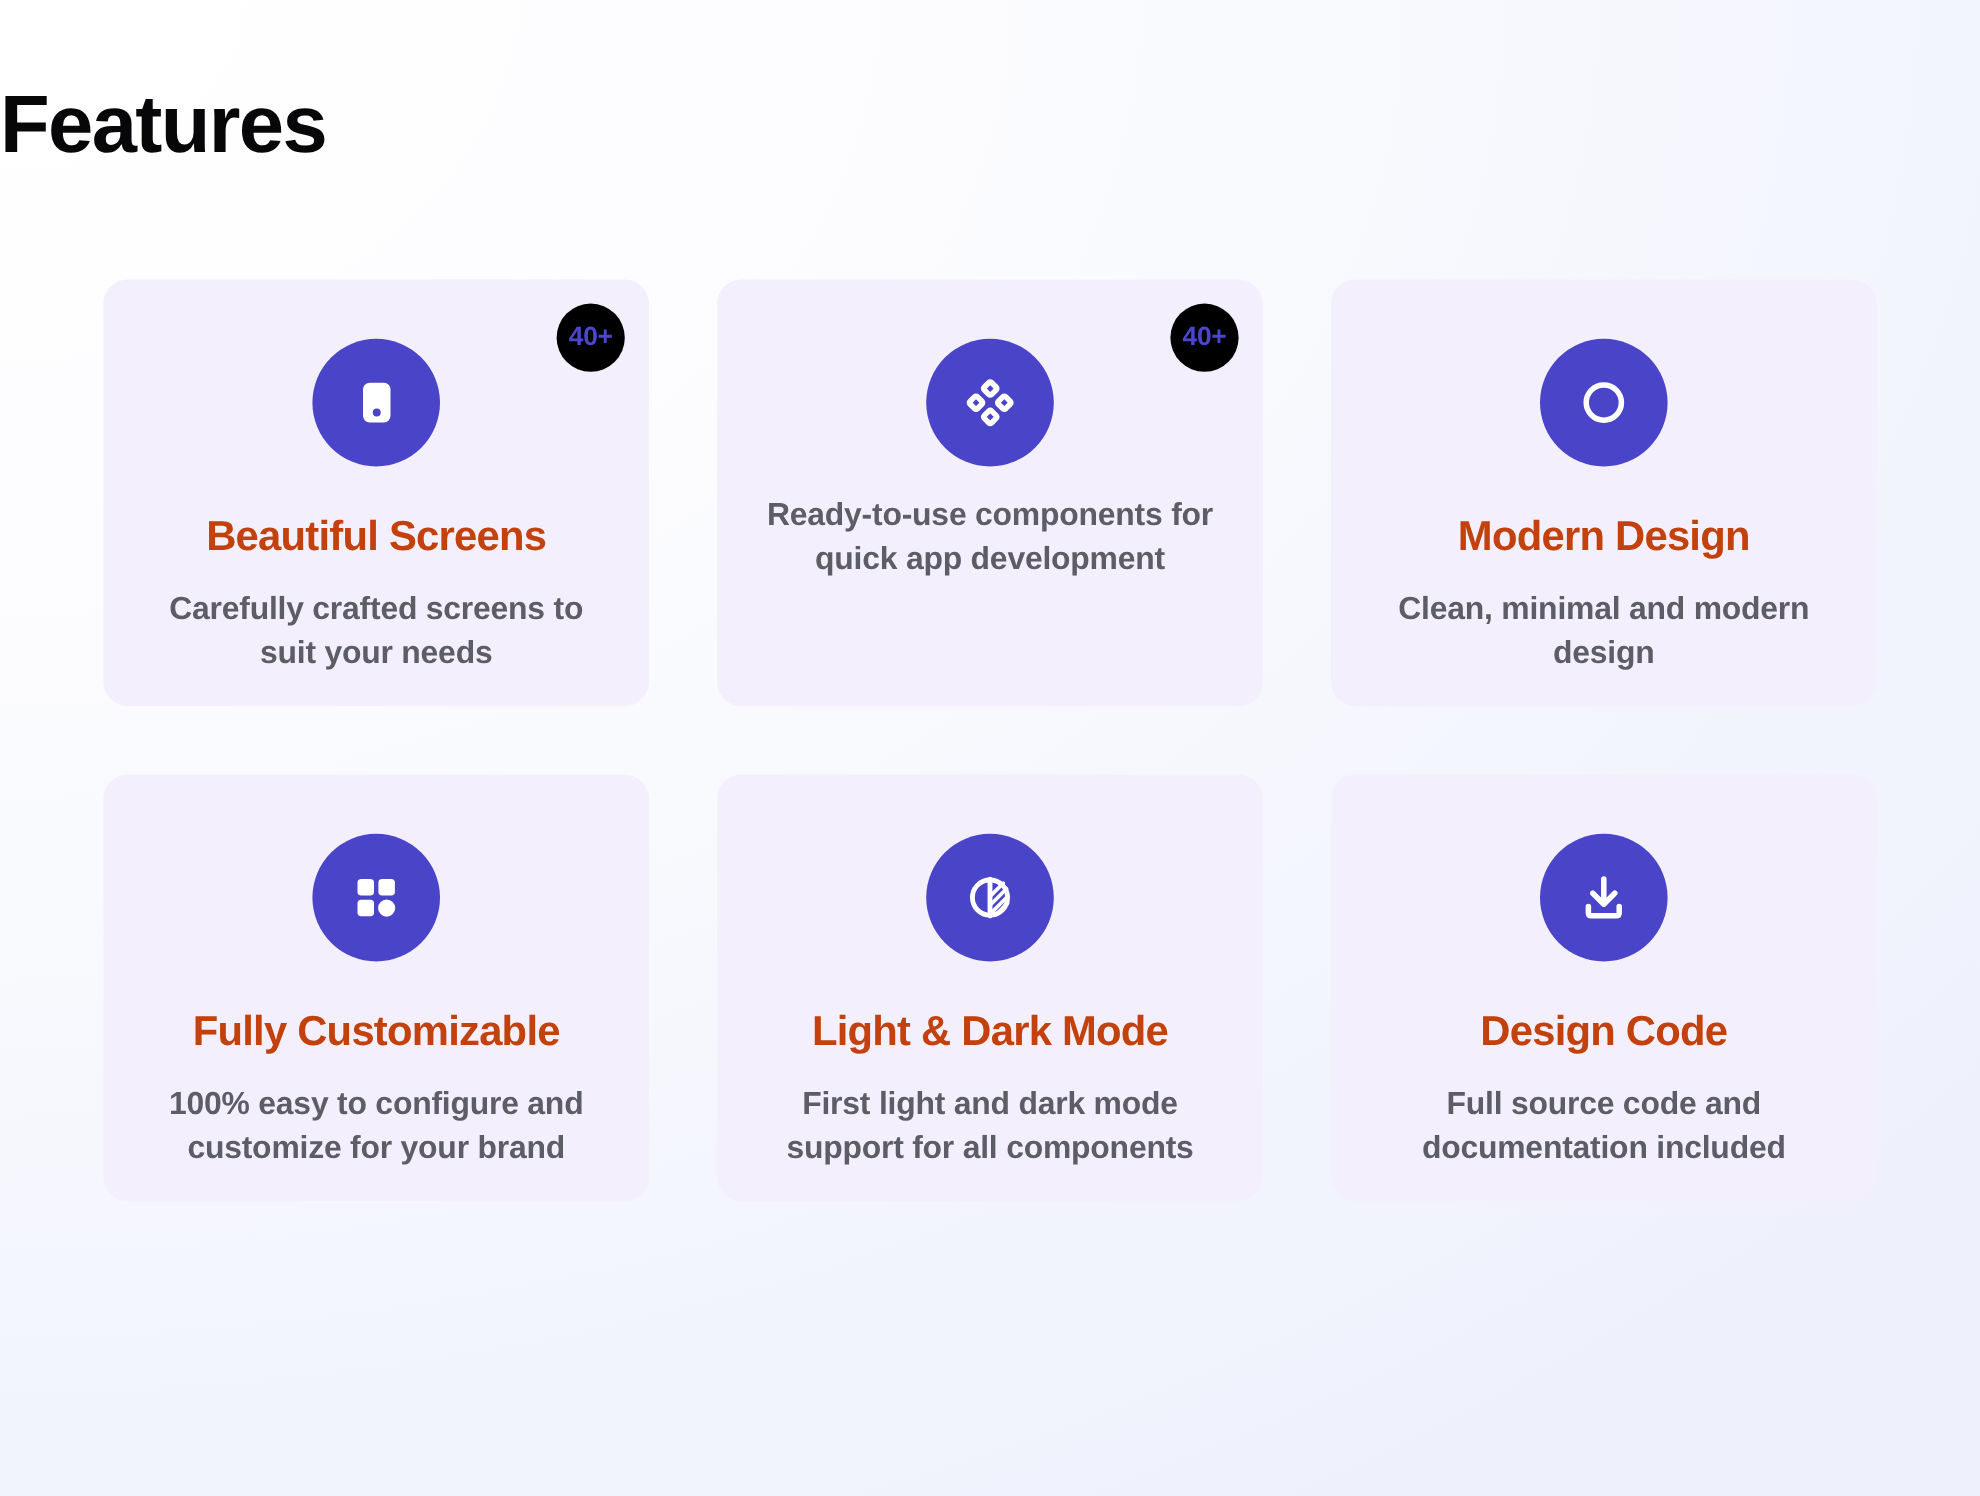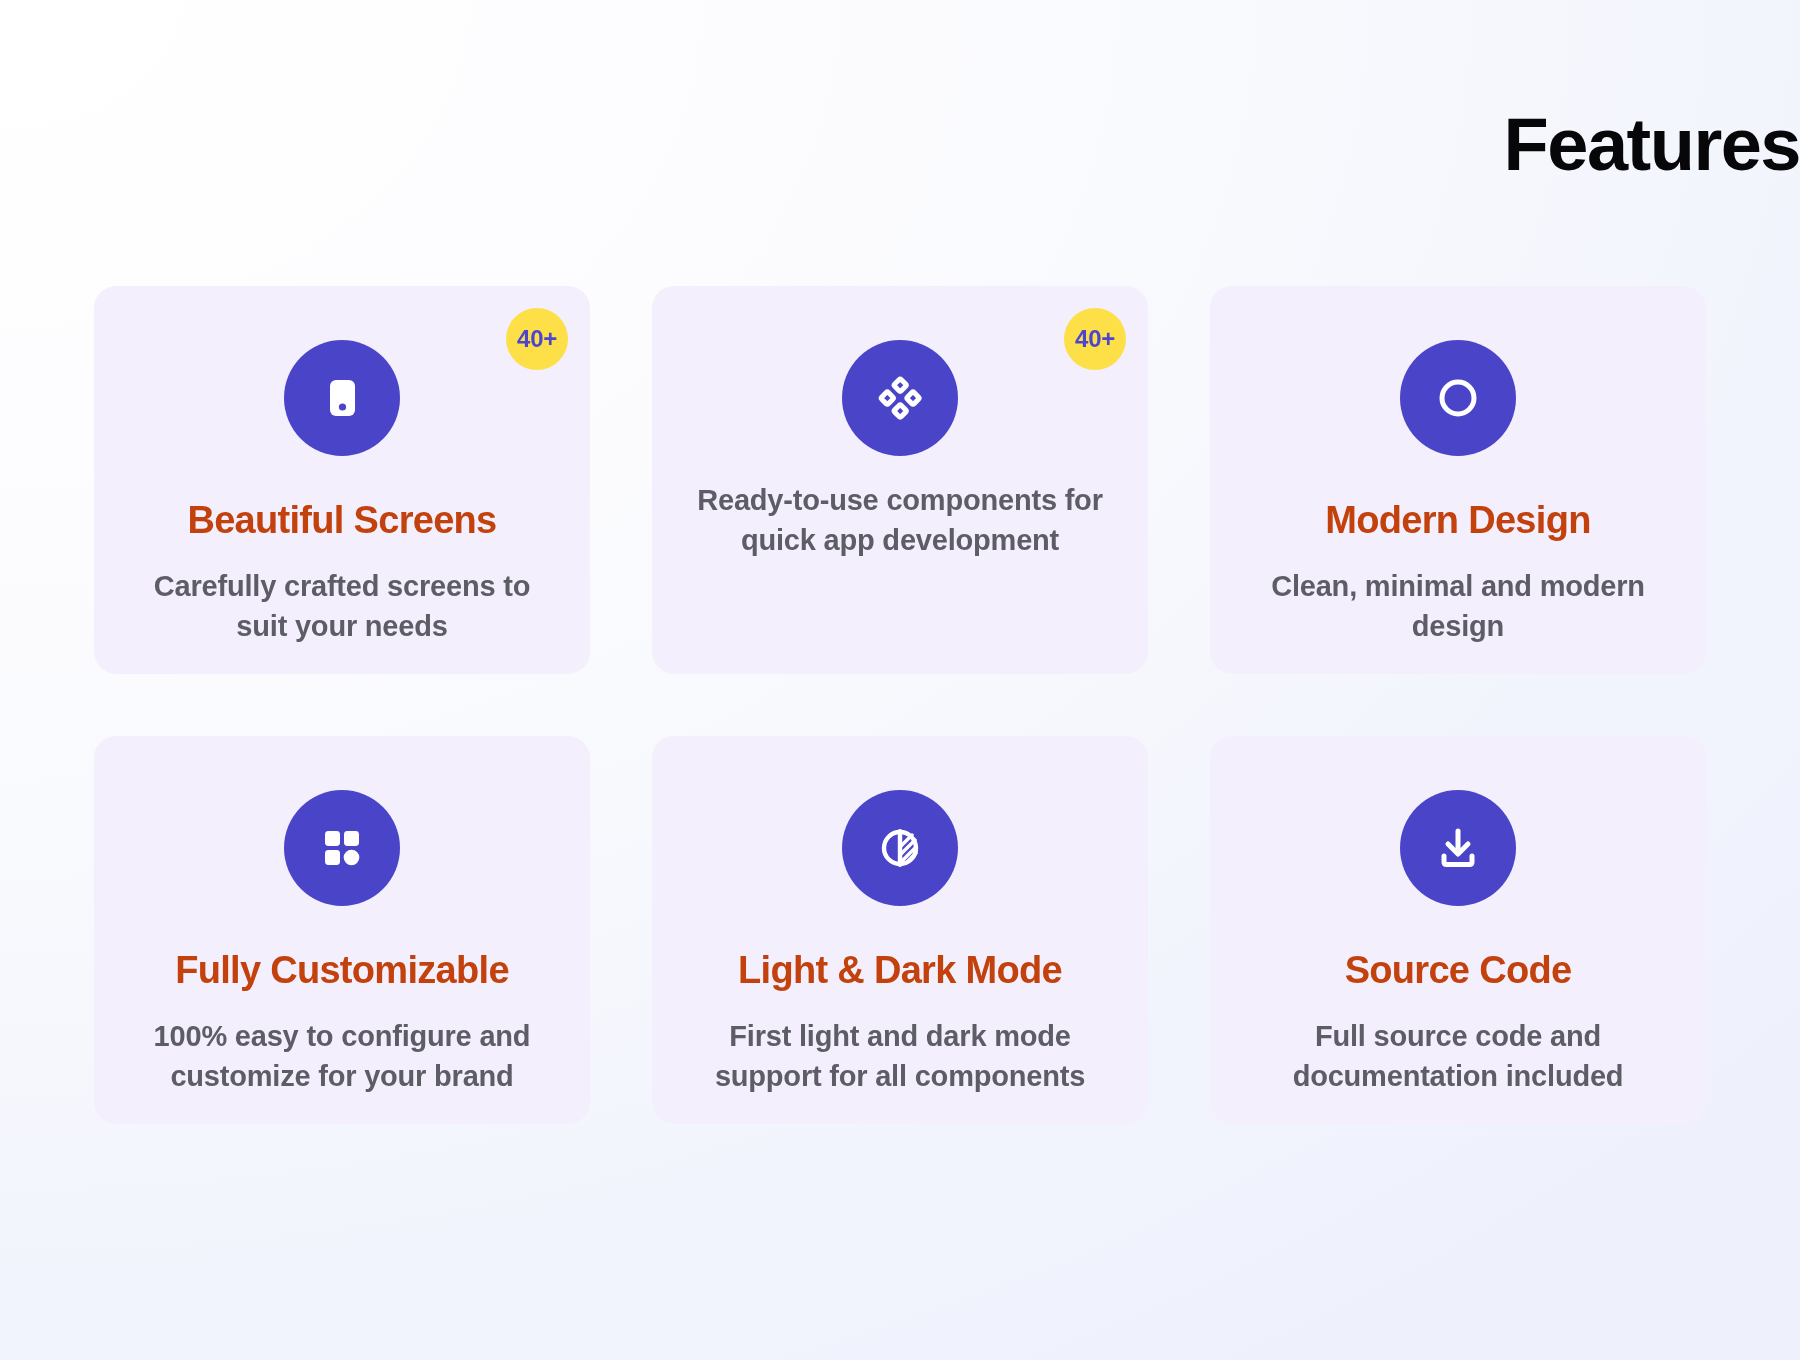--- a/index.html
+++ b/index.html
@@ -22,26 +22,26 @@
   }
 
   .page {
     width:1800px;
     height:1360px;
     position:relative;
     padding:0;
   }
 
   .page-title {
-    text-align:right;
+    text-align:left;
     font-size:74px;
     font-weight:700;
     letter-spacing:-1.5px;
     color:#07070a;
-    padding-top:108px;
+    padding-top:76px;
     line-height:1;
   }
 
   .grid {
     margin:0 auto;
     margin-top:104px;
     width:1612px;
     display:grid;
     grid-template-columns:repeat(3, 1fr);
     column-gap:62px;
@@ -59,21 +59,21 @@
     align-items:center;
   }
 
   .badge {
     position:absolute;
     top:22px;
     right:22px;
     width:62px;
     height:62px;
     border-radius:50%;
-    background:#fde047;
+    background:#000000;
     display:flex;
     align-items:center;
     justify-content:center;
     font-size:24px;
     font-weight:700;
     color:#4c46cd;
     letter-spacing:-0.3px;
   }
 
   .icon-circle {
@@ -196,18 +196,18 @@
     <div class="card">
       <div class="icon-circle">
         <svg width="62" height="62" viewBox="0 0 62 62" aria-hidden="true">
           <g stroke="#ffffff" stroke-width="5" stroke-linecap="round" stroke-linejoin="round" fill="none">
             <line x1="31" y1="14" x2="31" y2="36"></line>
             <polyline points="21,27 31,37 41,27"></polyline>
             <path d="M17 39 L17 45 Q17 47.5 19.5 47.5 L42.5 47.5 Q45 47.5 45 45 L45 39"></path>
           </g>
         </svg>
       </div>
-      <div class="card-title">Source Code</div>
+      <div class="card-title">Design Code</div>
       <div class="card-desc">Full source code and documentation included</div>
     </div>
 
   </div>
 </div>
 
 </body></html>

